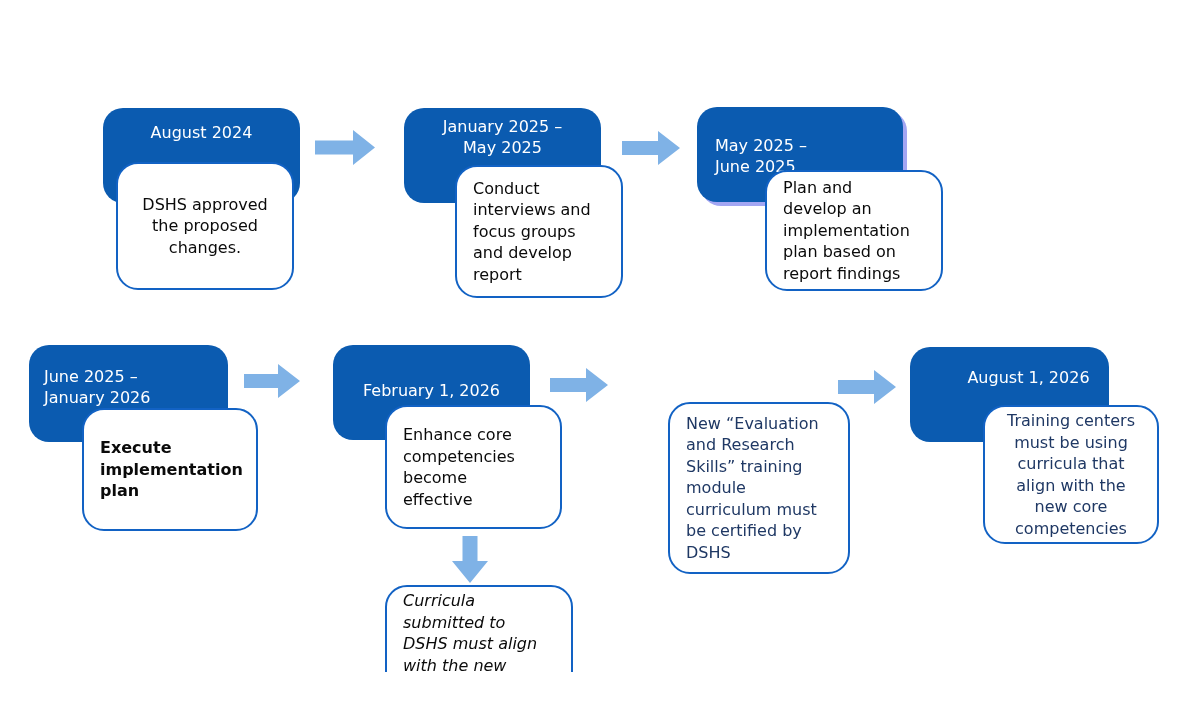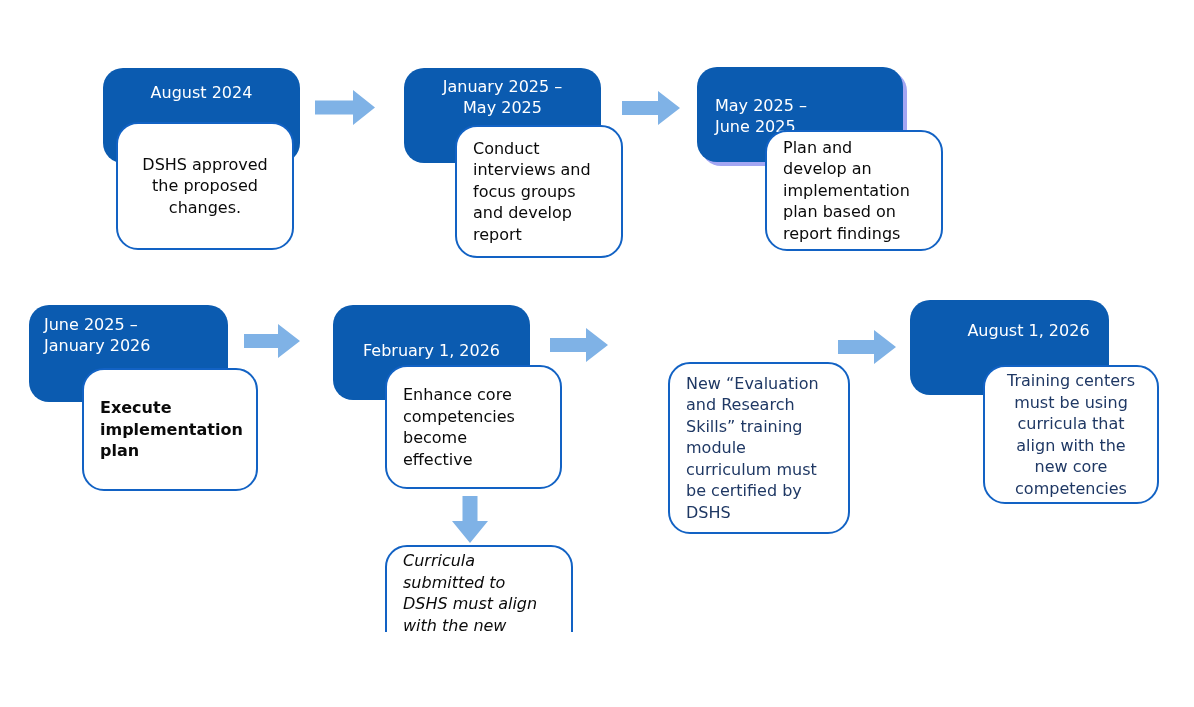--- a/index.html
+++ b/index.html
@@ -1,19 +1,20 @@
 <!DOCTYPE html>
 <html style="--box-blue: #0B5BB0; --box-border: #1262C4; --arrow-blue: #7FB2E6; --shadow-purple: #A3A6F3; --text-black: #0A0A0A; --text-navy: #1F3864; --text-white: #FFFFFF; --background: #FFFFFF;"><head>
 <meta charset="utf-8">
 <style>
   html,body{margin:0;padding:0;background:#fff;}
   .canvas{
     position:relative;width:1194px;height:632px;overflow:hidden;
     background:var(--background,#ffffff);
     font-family:"DejaVu Sans","Liberation Sans",sans-serif;
+    margin-top:40px;
   }
   .date-box{
     position:absolute;box-sizing:border-box;
     background:var(--box-blue,#0B5BB0);
     color:var(--text-white,#ffffff);
     border-radius:20px;
     font-size:16px;line-height:21px;
     white-space:pre-line;
     z-index:1;
   }
@@ -69,21 +70,21 @@
   <div class="date-box shadow-purple" style="left:697px;top:67px;width:206px;height:95px;padding:28px 18px;">May 2025 –
 June 2025</div>
   <div class="desc-box" style="left:765px;top:130px;width:178px;height:121px;">
     <span>Plan and
 develop an
 implementation
 plan based on
 report findings</span>
   </div>
 
-  <div class="date-box" style="left:29px;top:305px;width:199px;height:97px;padding:9px 15px;">June 2025 –
+  <div class="date-box" style="left:29px;top:305px;width:199px;height:97px;padding:21px 15px;">June 2025 –
 January 2026</div>
   <div class="desc-box" style="left:82px;top:368px;width:176px;height:123px;font-weight:bold;">
     <span>Execute
 implementation
 plan</span>
   </div>
 
   <svg class="arrow" style="left:244px;top:324px;" width="56" height="34" viewBox="0 0 56 34">
     <polygon points="0,10 34,10 34,0 56,17 34,34 34,24 0,24" fill="#7FB2E6"></polygon>
   </svg>
@@ -107,21 +108,21 @@
 module
 curriculum must
 be certified by
 DSHS</span>
   </div>
 
   <svg class="arrow" style="left:838px;top:330px;" width="58" height="34" viewBox="0 0 58 34">
     <polygon points="0,10 36,10 36,0 58,17 36,34 36,24 0,24" fill="#7FB2E6"></polygon>
   </svg>
 
-  <div class="date-box t-center" style="left:910px;top:300px;width:199px;height:95px;padding-top:20px;padding-left:38px;">August 1, 2026</div>
+  <div class="date-box t-center" style="left:910px;top:307px;width:199px;height:95px;padding-top:20px;padding-left:38px;">August 1, 2026</div>
   <div class="desc-box t-center navy" style="left:983px;top:365px;width:176px;height:139px;">
     <span>Training centers
 must be using
 curricula that
 align with the
 new core
 competencies</span>
   </div>
 
   <svg class="arrow" style="left:452px;top:496px;" width="36" height="47" viewBox="0 0 36 47">

